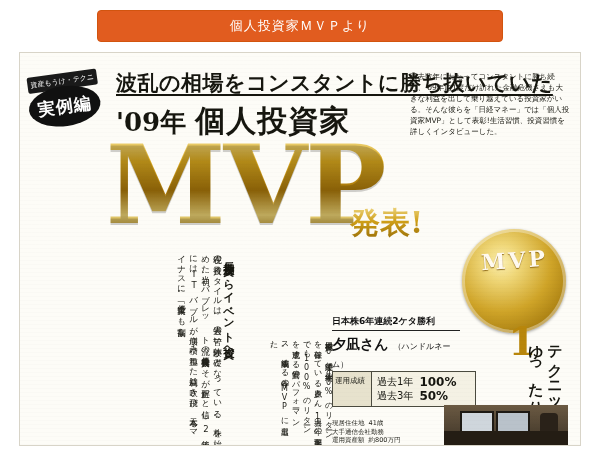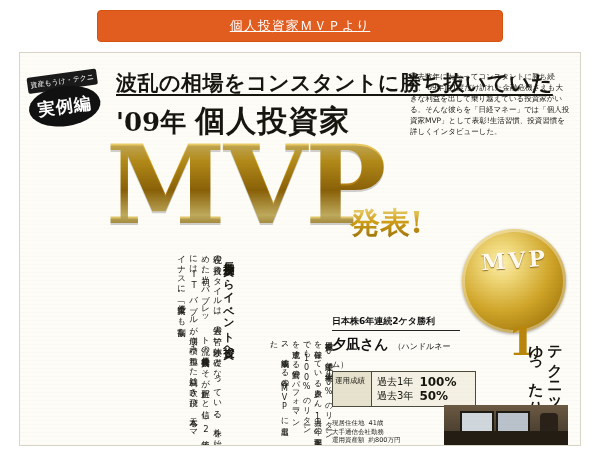--- a/index.html
+++ b/index.html
@@ -29,21 +29,20 @@
     background: #e15c1f;
     border: 1px solid #d2540f;
     border-radius: 4px;
     color: #ffffff;
     font-size: 13px;
     letter-spacing: 1px;
     display: flex;
     align-items: center;
     justify-content: center;
     font-family: "DejaVu Sans", sans-serif;
-    text-decoration: underline;
   }
 
   
   .page {
     position: relative;
     width: 560px;
     height: 392px;
     margin: 0 auto;
     background: #fdfcf7;
     border: 1px solid #d8d4c8;

